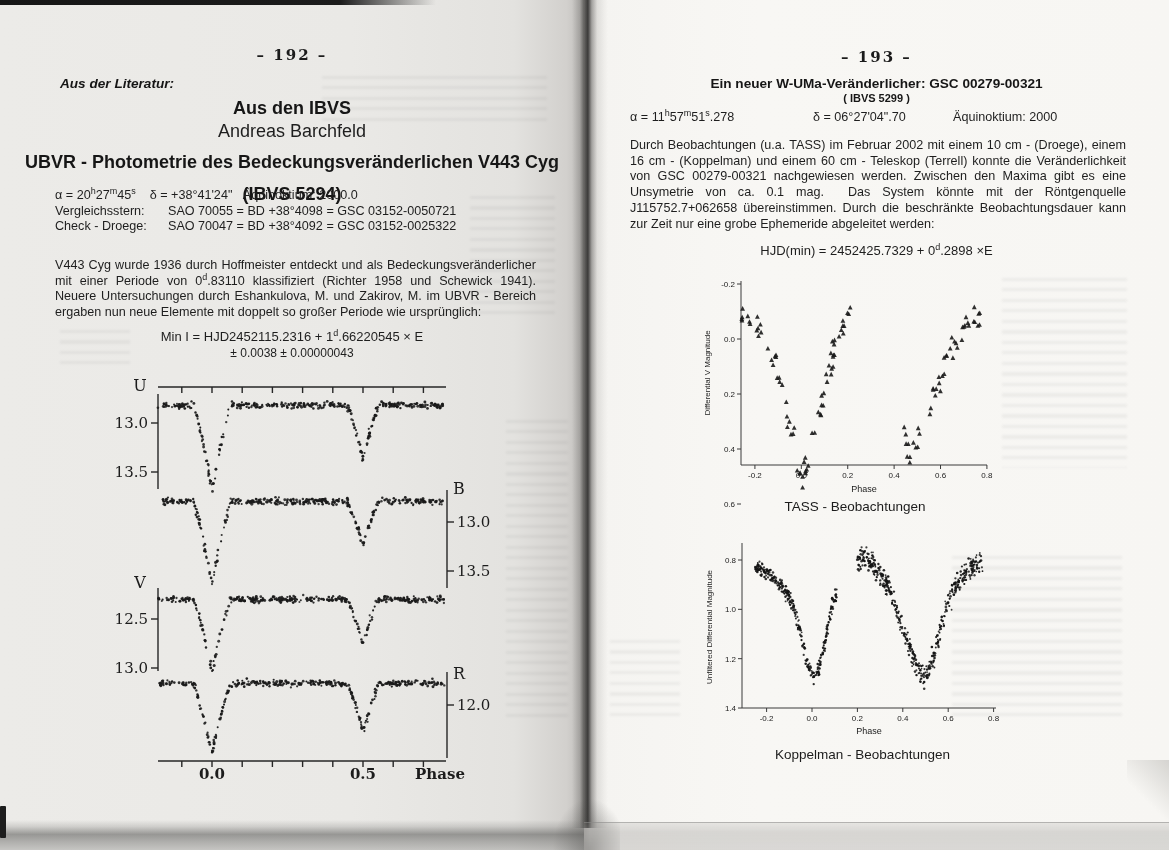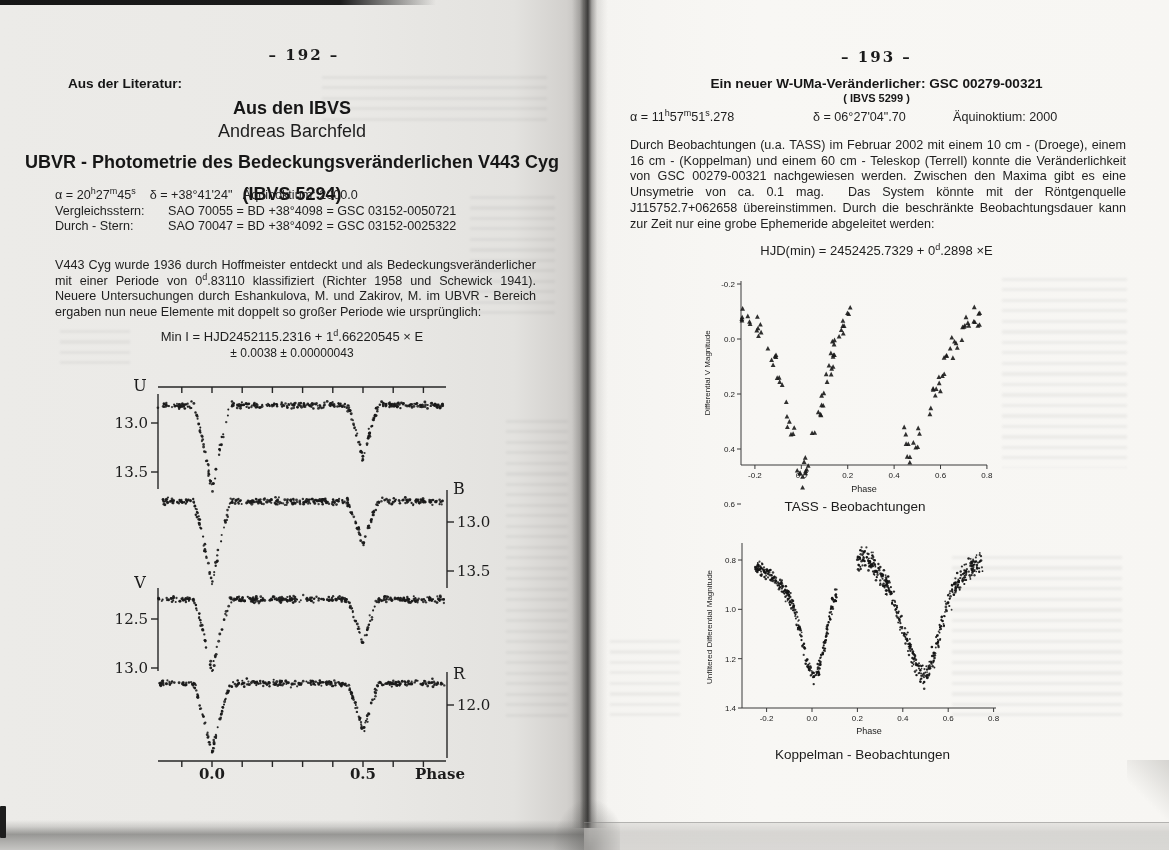--- a/index.html
+++ b/index.html
@@ -37,31 +37,31 @@
   .cap{font-size:13.5px;color:#1c1c1c;text-align:center;}
   svg{position:absolute;overflow:visible;}
   svg text{fill:#1c1c1c;}
 </style>
 </head>
 <body>
 
 <div class="scan">
 
   <div class="page page-left">
-    <div class="abs ctr pgnum" style="top:46px;padding-left:12px;">–  192  –</div>
-    <div class="abs h1" style="left:68px;top:76px;font-size:13.6px;">Aus der Literatur:</div>
+    <div class="abs ctr pgnum" style="top:46px;">–  192  –</div>
+    <div class="abs h1" style="left:60px;top:76px;font-size:13.6px;font-style:italic;">Aus der Literatur:</div>
     <div class="abs ctr h1" style="top:98px;">Aus den IBVS</div>
     <div class="abs ctr body-txt" style="top:124px;font-size:18px;">Andreas Barchfeld</div>
     <div class="abs ctr h1" style="top:152px;">UBVR - Photometrie des Bedeckungsveränderlichen V443 Cyg</div>
     <div class="abs ctr h1" style="top:184px;">(IBVS 5294)</div>
 
     <div class="abs body-txt" style="left:55px;top:188px;width:500px;">
       <div>α = 20<sup>h</sup>27<sup>m</sup>45<sup>s</sup> &nbsp;&nbsp;&nbsp;δ  = +38°41'24" &nbsp;&nbsp;Äquinoktium: 2000.0</div>
       <div><span class="lbl">Vergleichsstern:</span><span>SAO 70055 = BD +38°4098 = GSC 03152-0050721</span></div>
-      <div><span class="lbl">Durch - Stern:</span><span>SAO 70047 = BD +38°4092 = GSC 03152-0025322</span></div>
+      <div><span class="lbl">Check - Droege:</span><span>SAO 70047 = BD +38°4092 = GSC 03152-0025322</span></div>
     </div>
 
     <div class="abs body-txt just" style="left:55px;top:258px;width:481px;">V443 Cyg wurde 1936 durch Hoffmeister entdeckt und als Bedeckungsveränderlicher mit einer Periode von 0<sup>d</sup>.83110 klassifiziert (Richter 1958 und Schewick 1941). Neuere Untersuchungen durch Eshankulova, M. und Zakirov, M. im UBVR - Bereich ergaben nun neue Elemente mit doppelt so großer Periode wie ursprünglich:</div>
 
     <div class="abs ctr body-txt" style="top:329px;font-size:13px;">Min I = HJD2452115.2316 + 1<sup>d</sup>.66220545 × E</div>
     <div class="abs ctr body-txt" style="top:346px;font-size:12px;">± 0.0038 ± 0.00000043</div>
 
     <svg id="ubvr-svg" width="420" height="422" style="left:95px;top:370px;">
         <line x1="63" y1="17" x2="351" y2="17" stroke="#262626" stroke-width="1.4"></line>
         <line x1="63" y1="391" x2="351" y2="391" stroke="#262626" stroke-width="1.4"></line>

